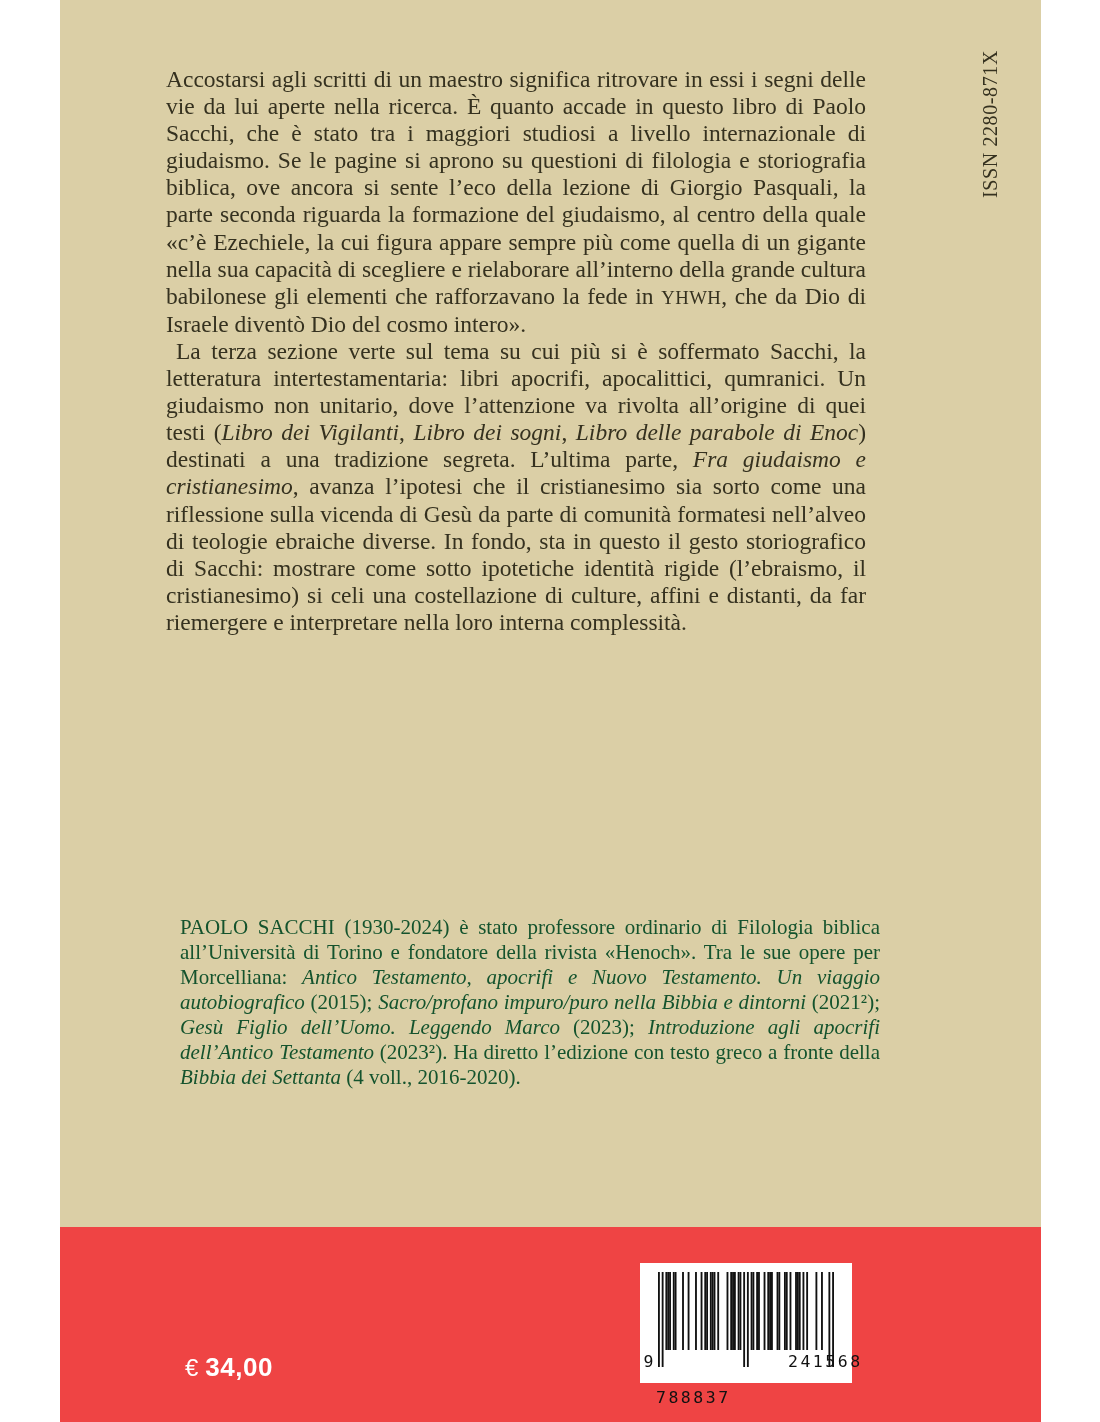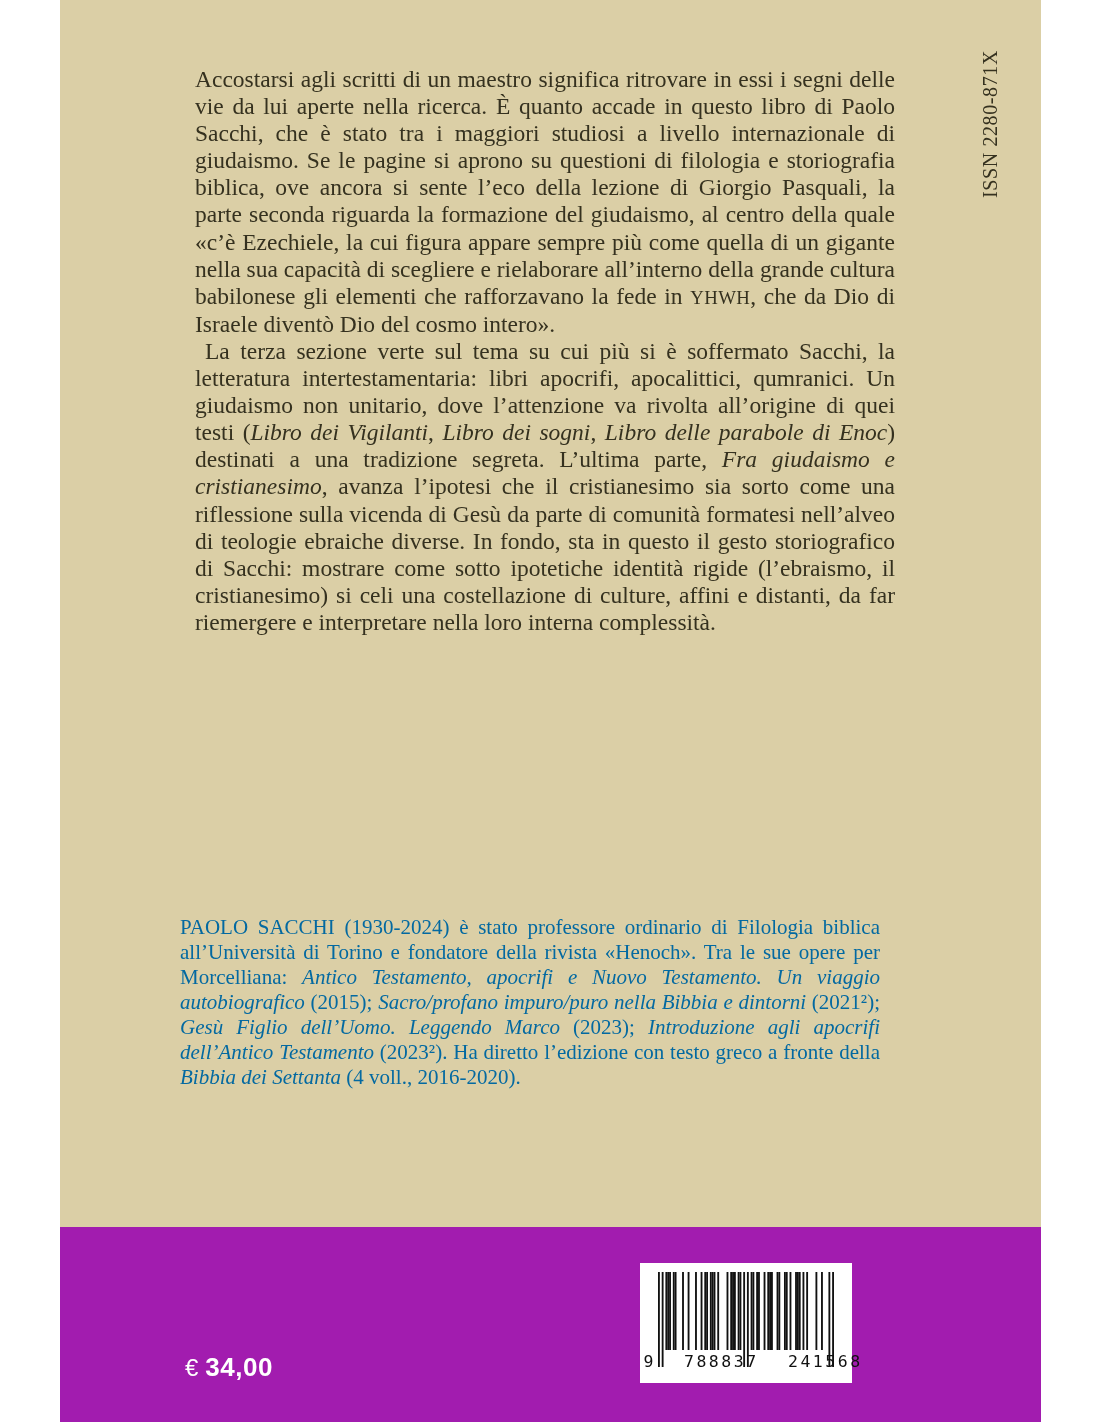--- a/index.html
+++ b/index.html
@@ -19,21 +19,21 @@
     position: absolute;
     left: 60px;
     top: 0;
     width: 981px;
     height: 1422px;
     background: #dbcfa6;
   }
   
   .blurb {
     position: absolute;
-    left: 135px;
+    left: 106px;
     top: 66px;
     width: 700px;
     color: #35311f;
   }
   .blurb p {
     margin: 0;
     font-size: 23.5px;
     line-height: 27.1px;
     text-align: justify;
     hyphens: auto;
@@ -41,21 +41,21 @@
   }
   .blurb p + p { text-indent: 10px; font-family: Liberation Serif, serif; }
   .sc { font-size: 0.8em; letter-spacing: 0.4px; }
   
   .bio {
     position: absolute;
     left: 120px;
     top: 915px;
     width: 700px;
     margin: 0;
-    color: #0369a1;
+    color: #14532d;
     font-size: 21px;
     line-height: 25px;
     text-align: justify;
     hyphens: auto;
     -webkit-hyphens: auto;
   }
   
   .issn {
     position: absolute;
     left: 930px;
@@ -66,21 +66,21 @@
     white-space: nowrap;
     transform: translate(-50%, -50%) rotate(-90deg);
   }
   
   .band {
     position: absolute;
     left: 0;
     top: 1227px;
     width: 981px;
     height: 195px;
-    background: #a21caf;
+    background: #ef4444;
   }
   .price {
     position: absolute;
     left: 125px;
     top: 125px;
     color: #ffffff;
     font-family: "Liberation Sans", sans-serif;
     font-size: 26px;
     white-space: nowrap;
   }
@@ -101,21 +101,21 @@
     top: 87px;
     height: 24px;
     color: #111111;
     font-family: "DejaVu Sans Mono", monospace;
     font-size: 16.5px;
     line-height: 24px;
     text-align: center;
     letter-spacing: 2.5px;
   }
   .bc-first  { left: 1px;   width: 15px; letter-spacing: 0; }
-  .bc-group1 { left: 44px;  width: 74px; }
+  .bc-group1 { left: 16px;  width: 74px; margin-top: 36px; }
   .bc-group2 { left: 112px; width: 74px; margin-left: 36px; }
 </style>
 </head>
 <body>
 
 <div class="page">
   <div class="cover">
 
     <div class="issn">ISSN 2280-871X</div>
 

